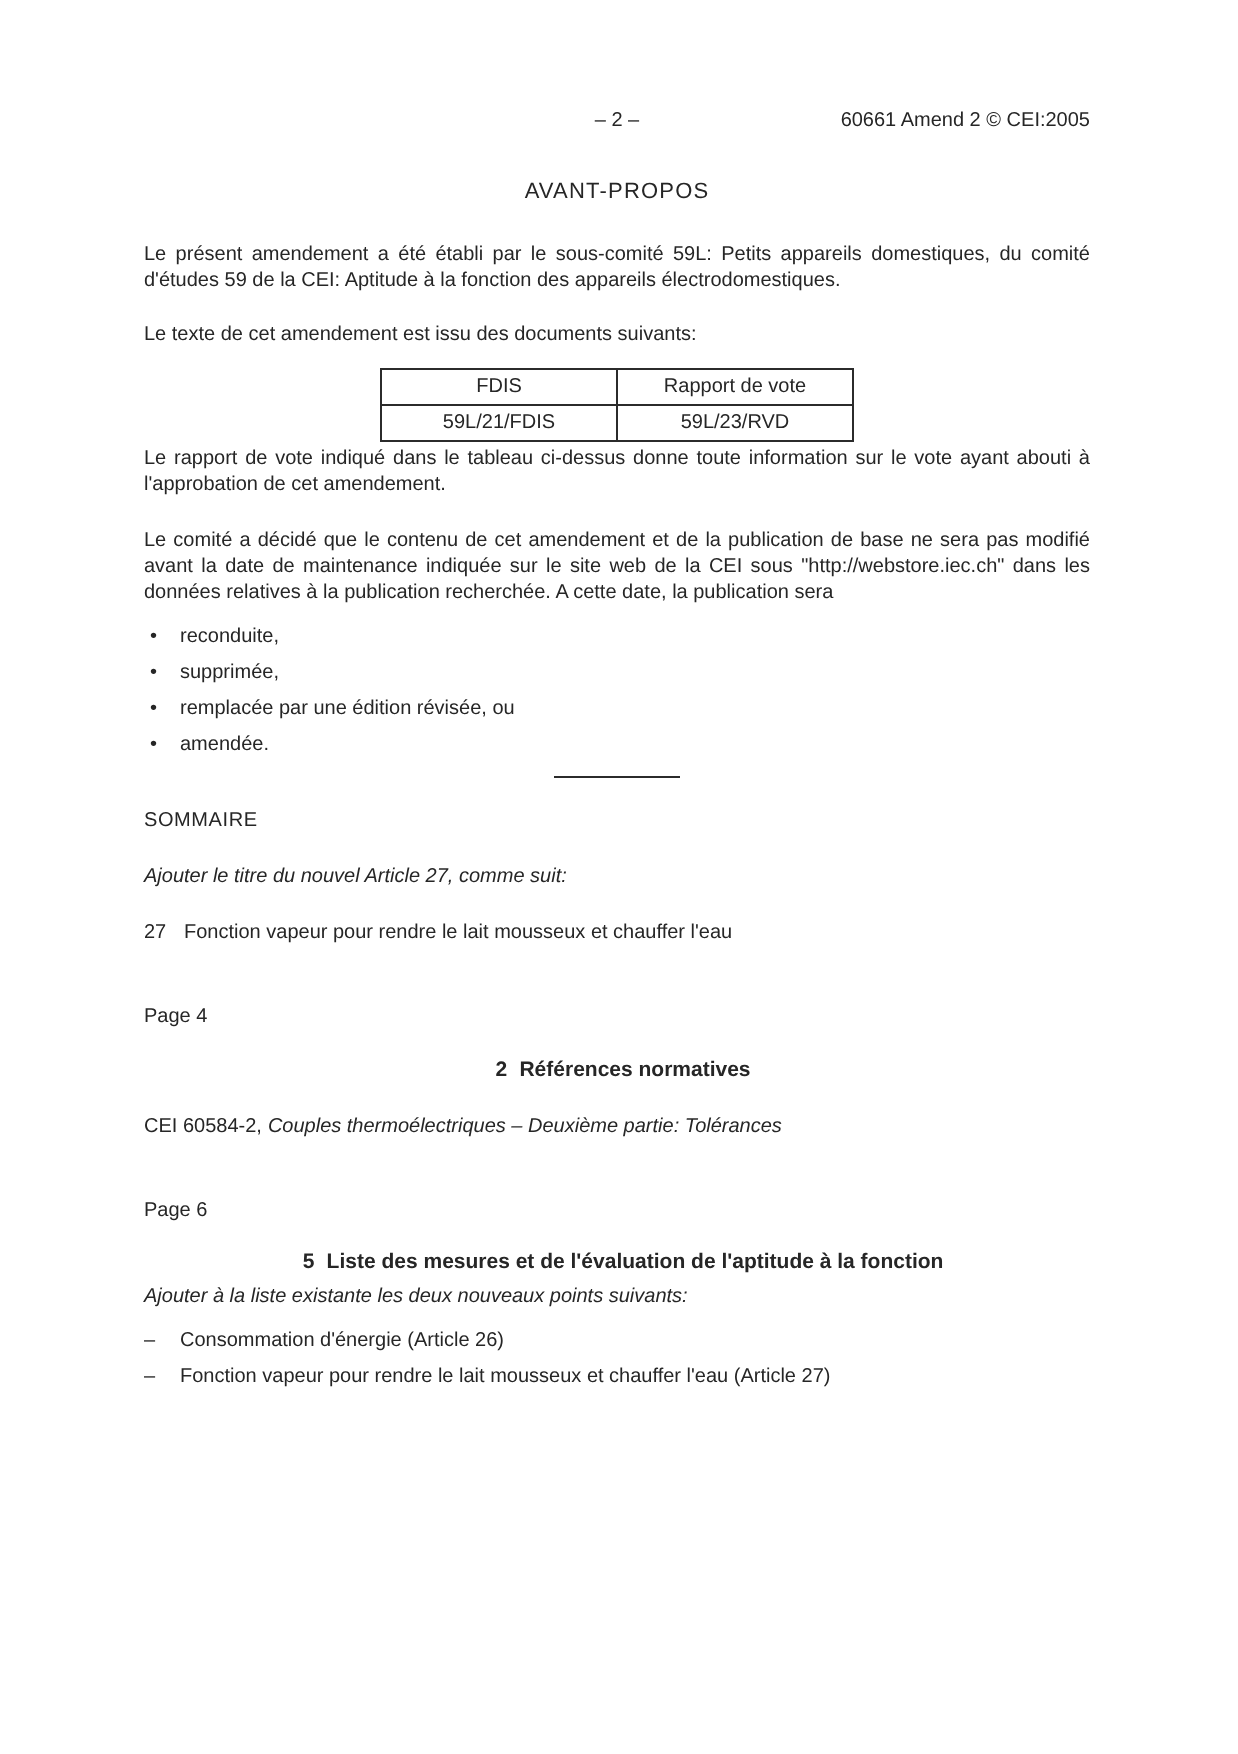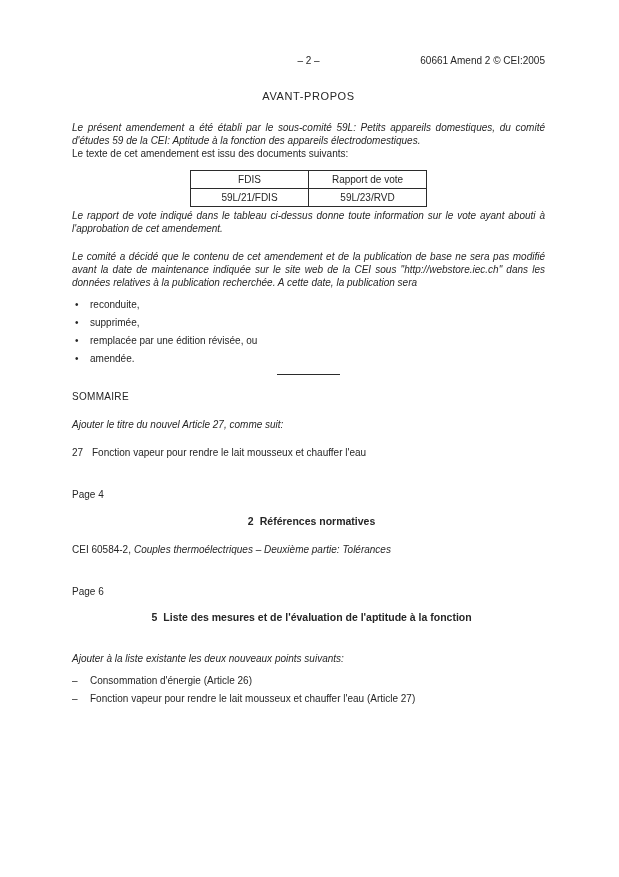--- a/index.html
+++ b/index.html
@@ -20,23 +20,23 @@
   .header .doc-ref { position: absolute; right: 0; top: 0; }
   .title {
     margin-top: 22px;
     text-align: center;
     font-size: 11px;
     line-height: 14px;
     font-weight: 400;
     letter-spacing: 0.6px;
   }
   .para { font-size: 10px; line-height: 13px; }
-  .justify { text-align: justify; text-align-last: left; font-style: italic; }
+  .justify { text-align: justify; text-align-last: left; }
   .mt-p1 { margin-top: 18px; }
-  .mt-p2 { margin-top: 0; }
+  .mt-p2 { margin-top: 14px; }
   .vote-table {
     margin: 10px auto 0 auto;
     border-collapse: collapse;
     table-layout: fixed;
     border-radius: 10px;
   }
   .vote-table th, .vote-table td {
     border: 1px solid #2b2b2b;
     width: 118px;
     height: 18px;
@@ -66,21 +66,21 @@
   .num-badge { display: inline-block; min-width: 20px; }
   .section-heading {
     margin-top: 13px;
     font-weight: 700;
     font-size: 10.5px;
     line-height: 14px;
     text-align: center;
   }
   .section-heading .h-num { display: inline-block; min-width: 18px; }
   .mt-h5 { margin-top: 12px; }
-  .instr-last { margin-top: 28px; }
+  .instr-last { margin-top: 4px; }
   .ref-line .ref-title { font-style: italic; }
   .ref-line .ref-code { margin-right: 3px; }
   .dash-list { margin-top: 9px; list-style: none; }
   .dash-list li { position: relative; padding-left: 18px; margin-bottom: 5px; }
   .dash-list .marker { position: absolute; left: 0; top: 0; }
 </style>
 </head>
 <body>
 
 <div class="page">

